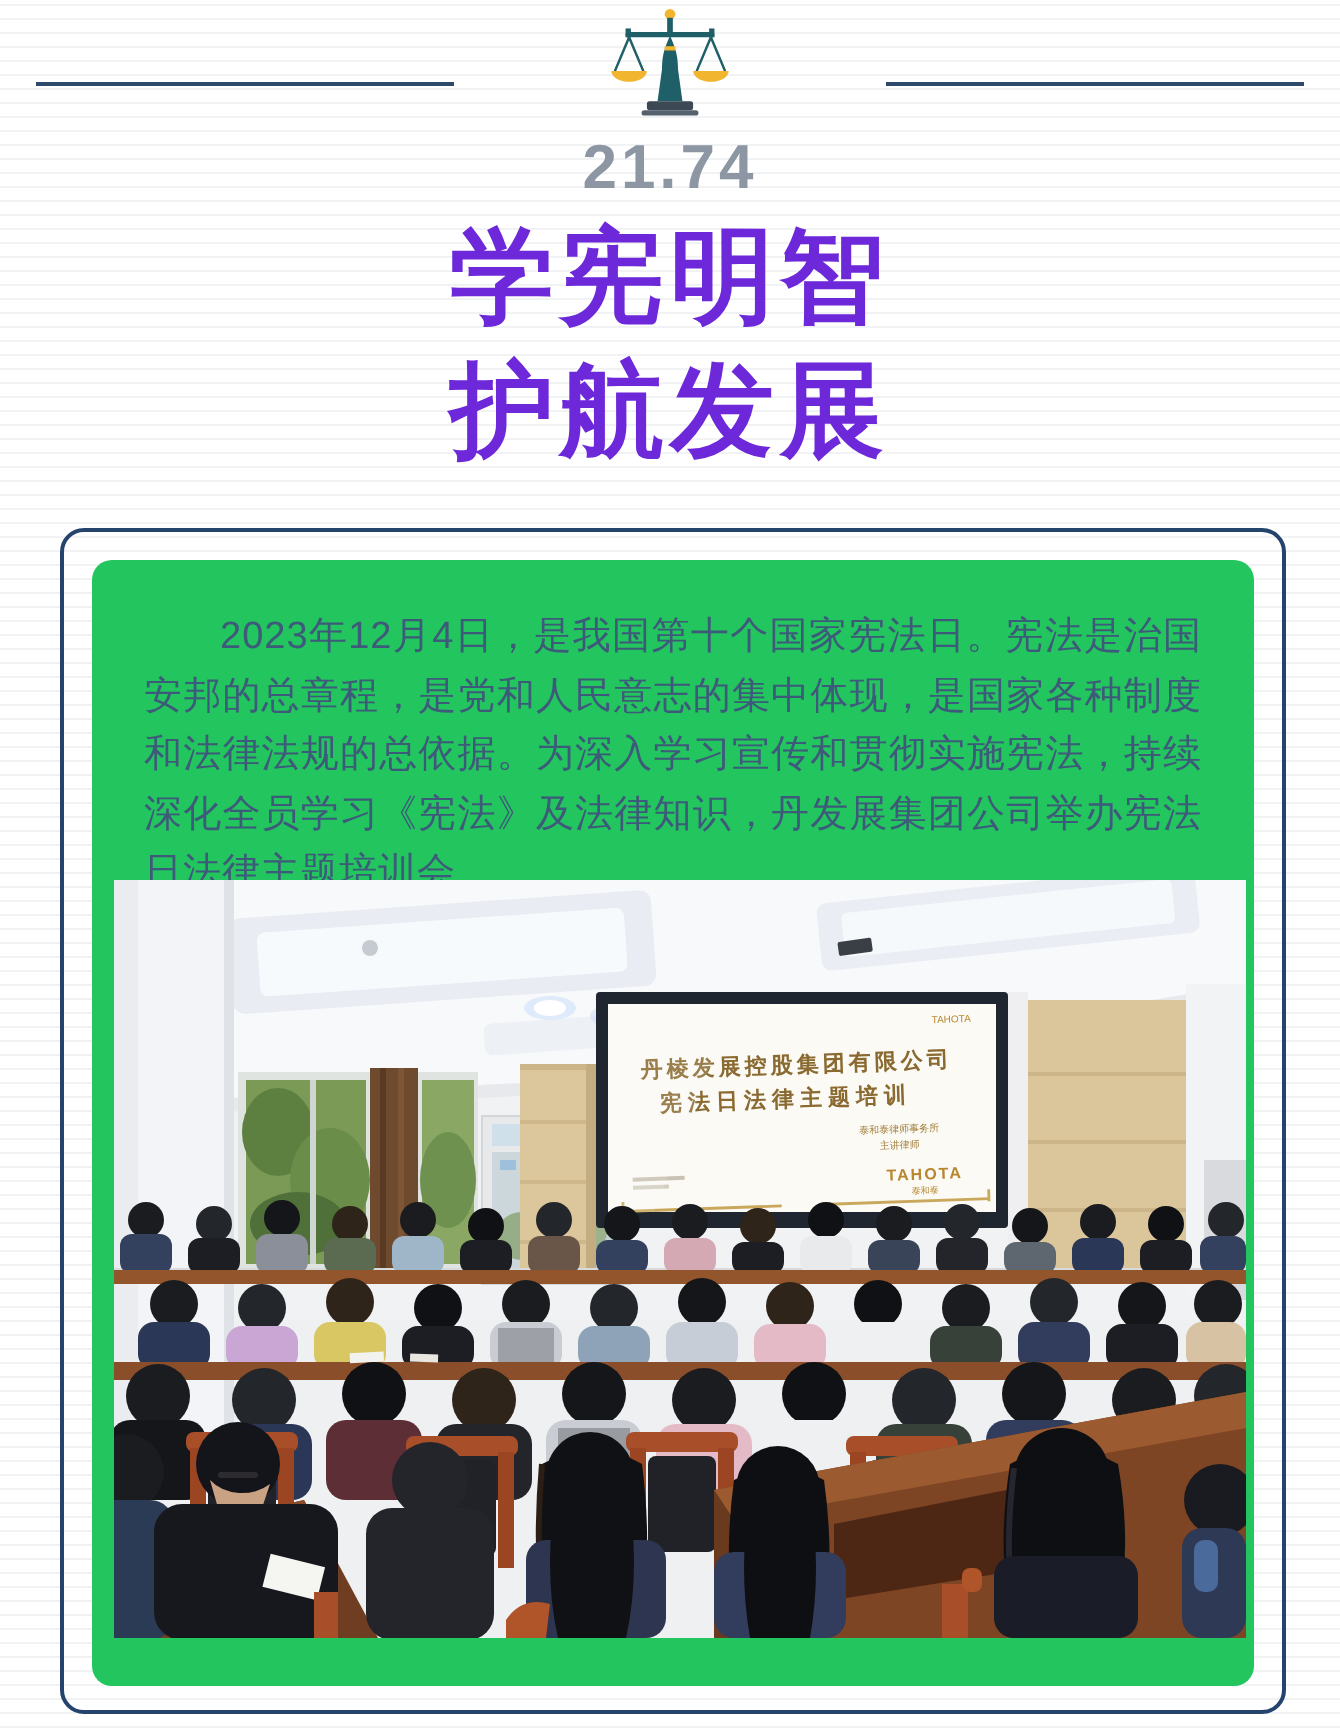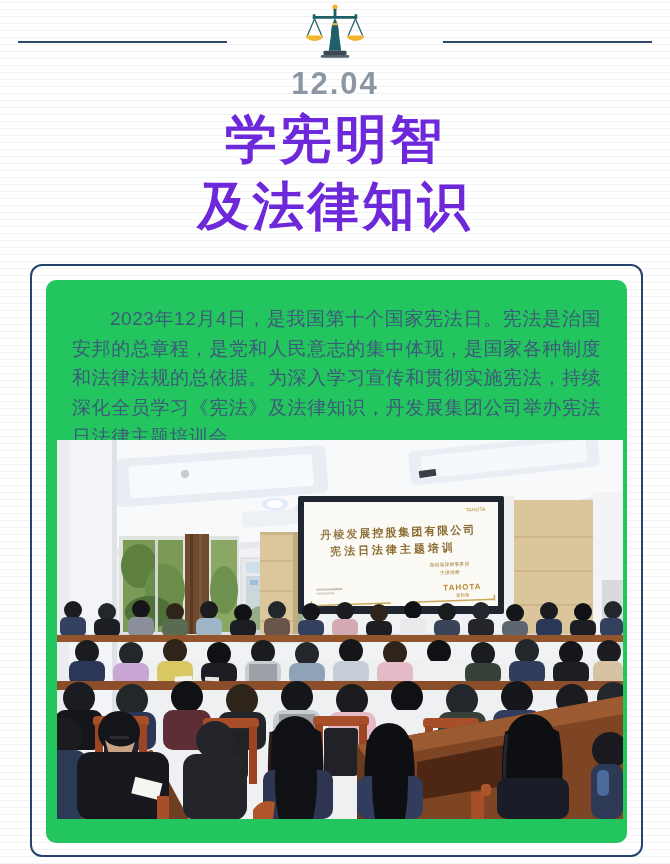--- a/index.html
+++ b/index.html
@@ -65,24 +65,24 @@
       <path d="M59 17 L67 36" stroke="#1f5f68" stroke-width="1.4" fill="none"></path>
       <path d="M3 36 a10 6 0 0 0 20 0 z" fill="#f2b530"></path>
       <path d="M49 36 a10 6 0 0 0 20 0 z" fill="#f2b530"></path>
       <path d="M36 16 c-3 7 -4.5 11 -4.5 19 l-2.5 18 h14 l-2.5 -18 c0 -8 -1.5 -12 -4.5 -19 z" fill="#1f5f68"></path>
       <rect x="33" y="22" width="6" height="2.4" fill="#f2b530"></rect>
       <rect x="23" y="53" width="26" height="5" rx="1.5" fill="#3c4854"></rect>
       <rect x="20" y="58" width="32" height="3" rx="1.5" fill="#55616d"></rect>
     </svg>
   </div>
 
-  <div class="date">12.04</div>
+  <div class="date">21.74</div>
 
   <div class="title"><span>学宪明智</span><br>
-    <span>及法律知识</span>
+    <span>护航发展</span>
   </div>
 
   <div class="article-box">
     <div class="article-card">
       <p class="paragraph">2023年12月4日，是我国第十个国家宪法日。宪法是治国安邦的总章程，是党和人民意志的集中体现，是国家各种制度和法律法规的总依据。为深入学习宣传和贯彻实施宪法，持续深化全员学习《宪法》及法律知识，丹发展集团公司举办宪法日法律主题培训会。</p>
 
       <div class="photo">
         <svg width="566" height="379" viewBox="0 0 566 379">
 
           <rect x="0" y="50" width="566" height="170" fill="#f1f2f4"></rect>

